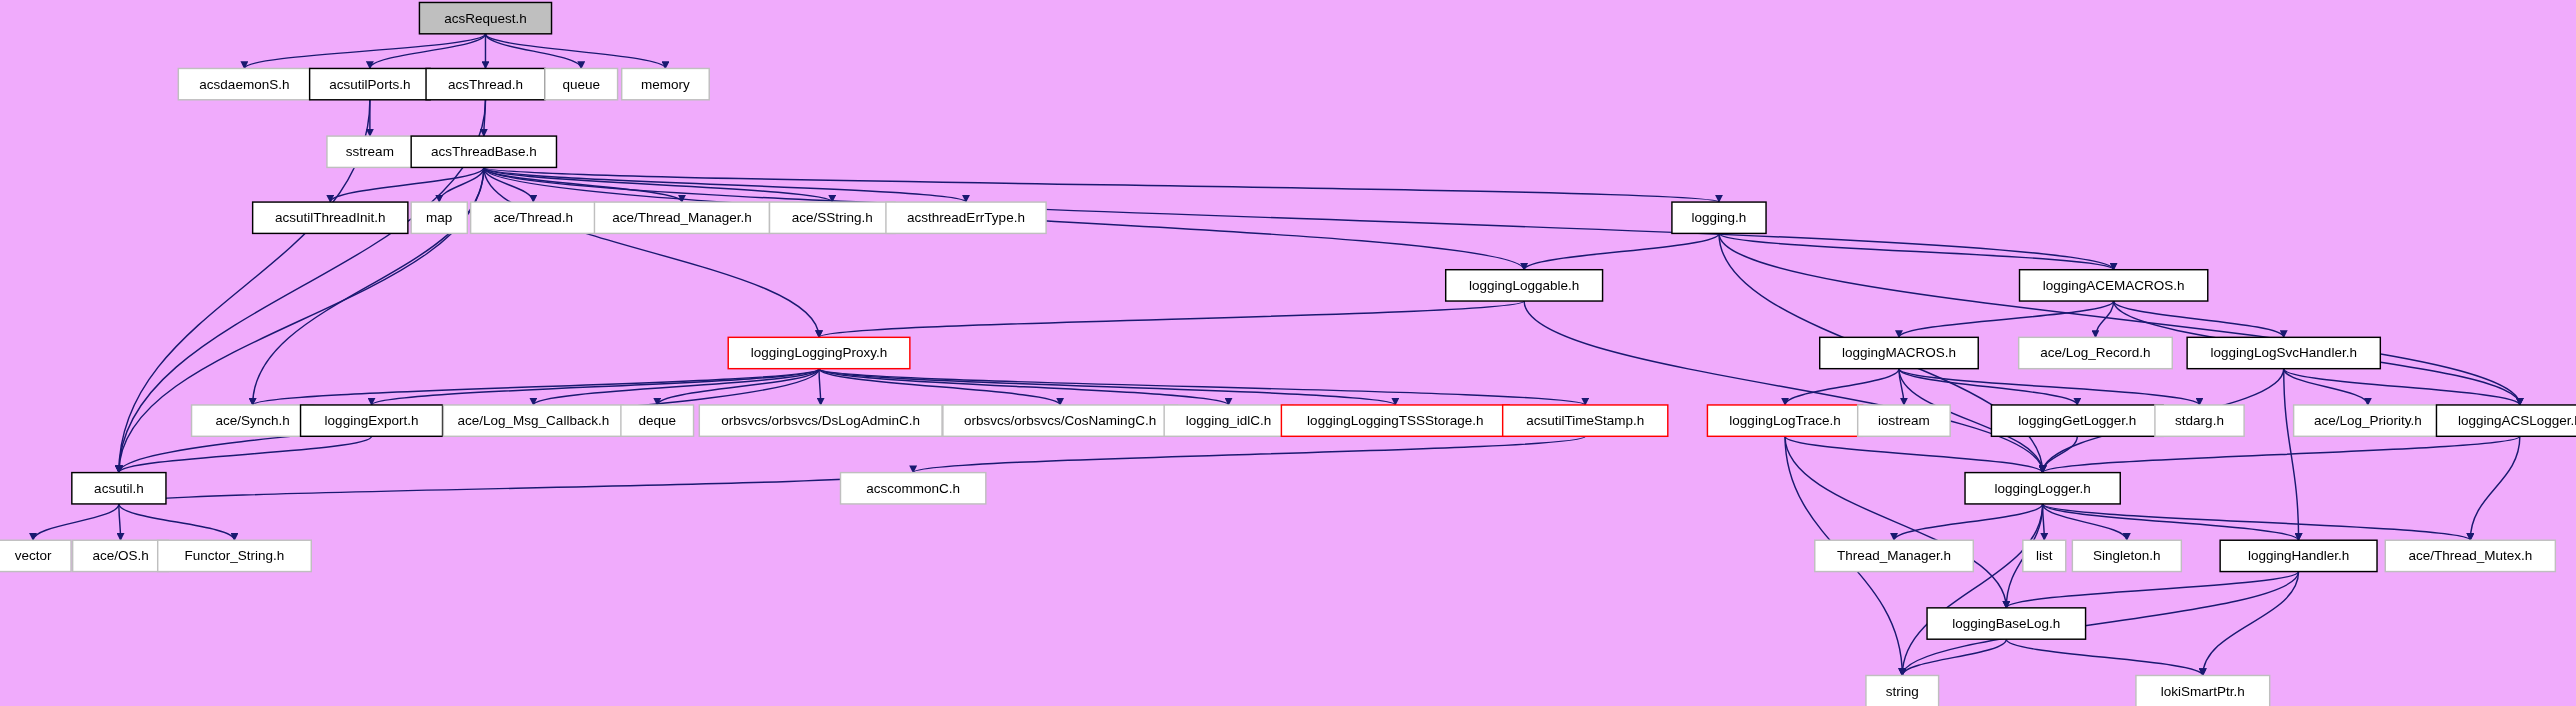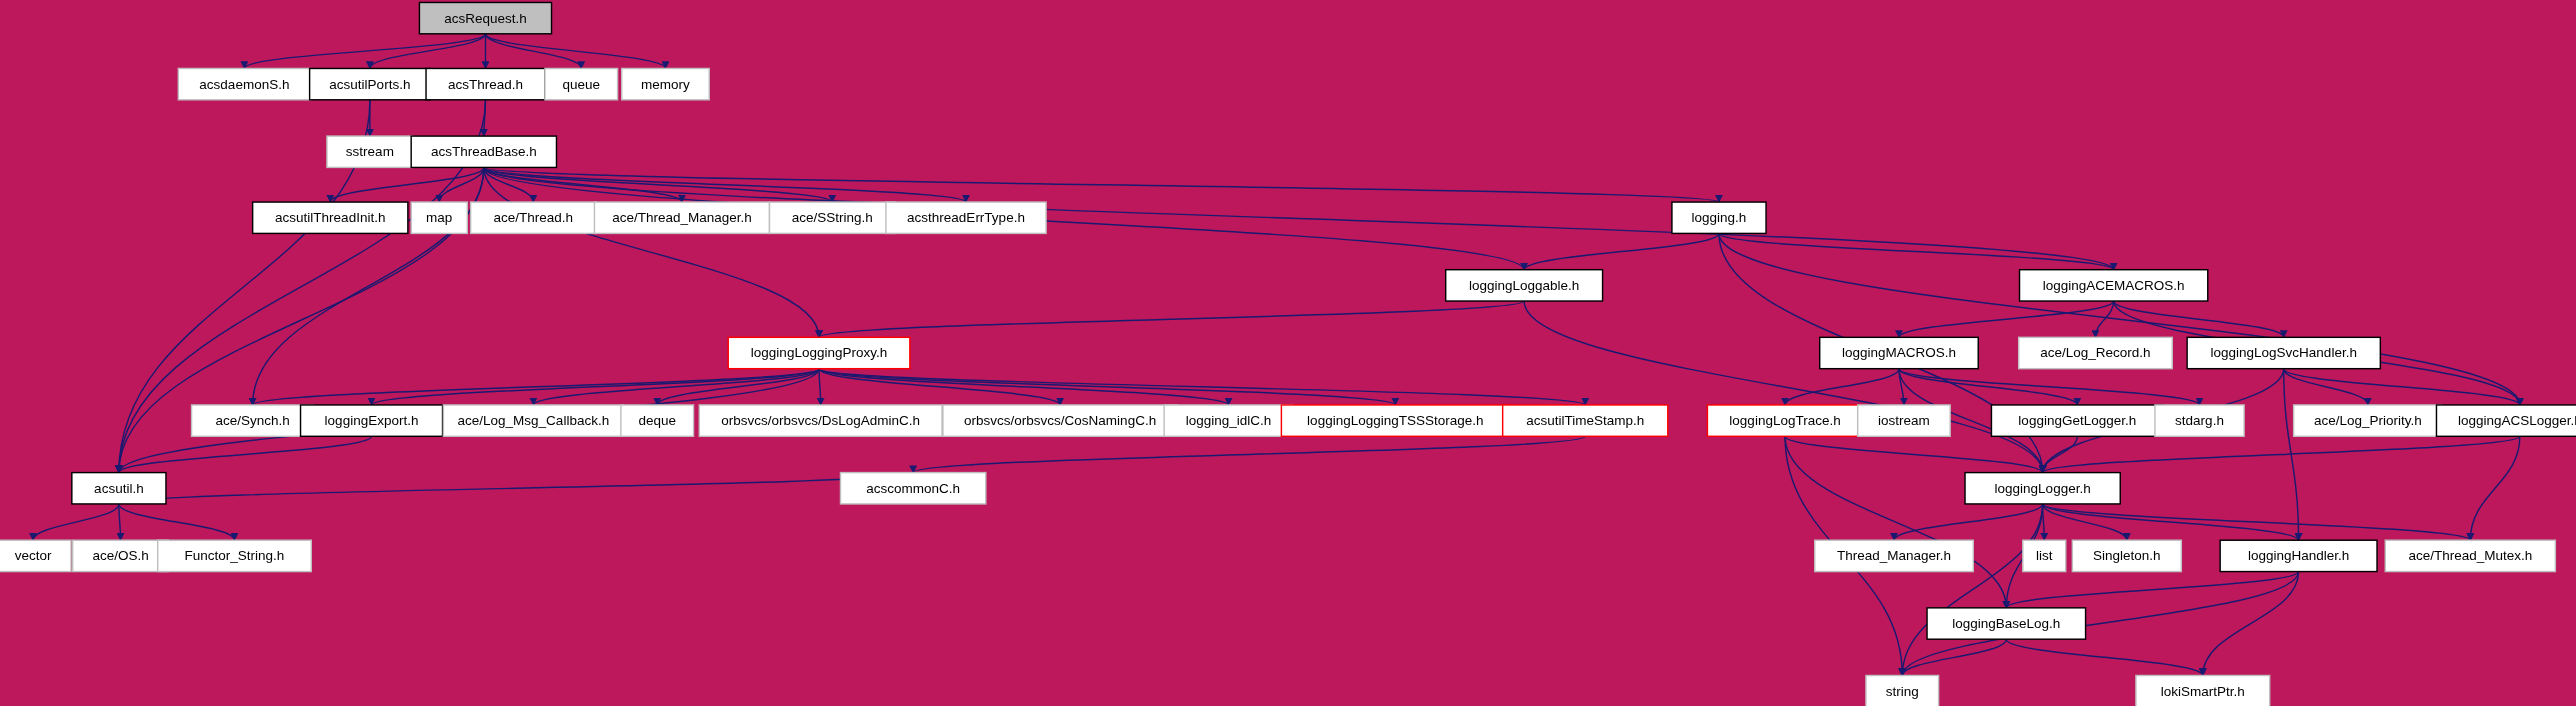--- a/index.html
+++ b/index.html
@@ -1,17 +1,17 @@
 <!DOCTYPE html>
 <html style="font-size:14.4px"><head>
 <meta charset="utf-8">
 <style>
   html,body{margin:0;padding:0;background:#ffffff;}
   body{font-family:"Liberation Sans", sans-serif;}
-  #graph-wrap{position:relative;width:2576px;height:706px;overflow:hidden;background:#be185d;}
+  #graph-wrap{position:relative;width:2576px;height:706px;overflow:hidden;background:#f0abfc;}
   svg#graph{position:absolute;left:0;top:0;width:2576px;height:706px;}
   .edge{fill:none;stroke:#191970;stroke-width:1.6;}
   .arrow{fill:#191970;stroke:none;}
   .node rect{stroke-width:1.6;}
   .node text{font-family:"Liberation Sans", sans-serif;font-size:15px;fill:#000;text-anchor:middle;dominant-baseline:middle;}
 </style>
 </head>
 <body>
 
 <div id="graph-wrap">

